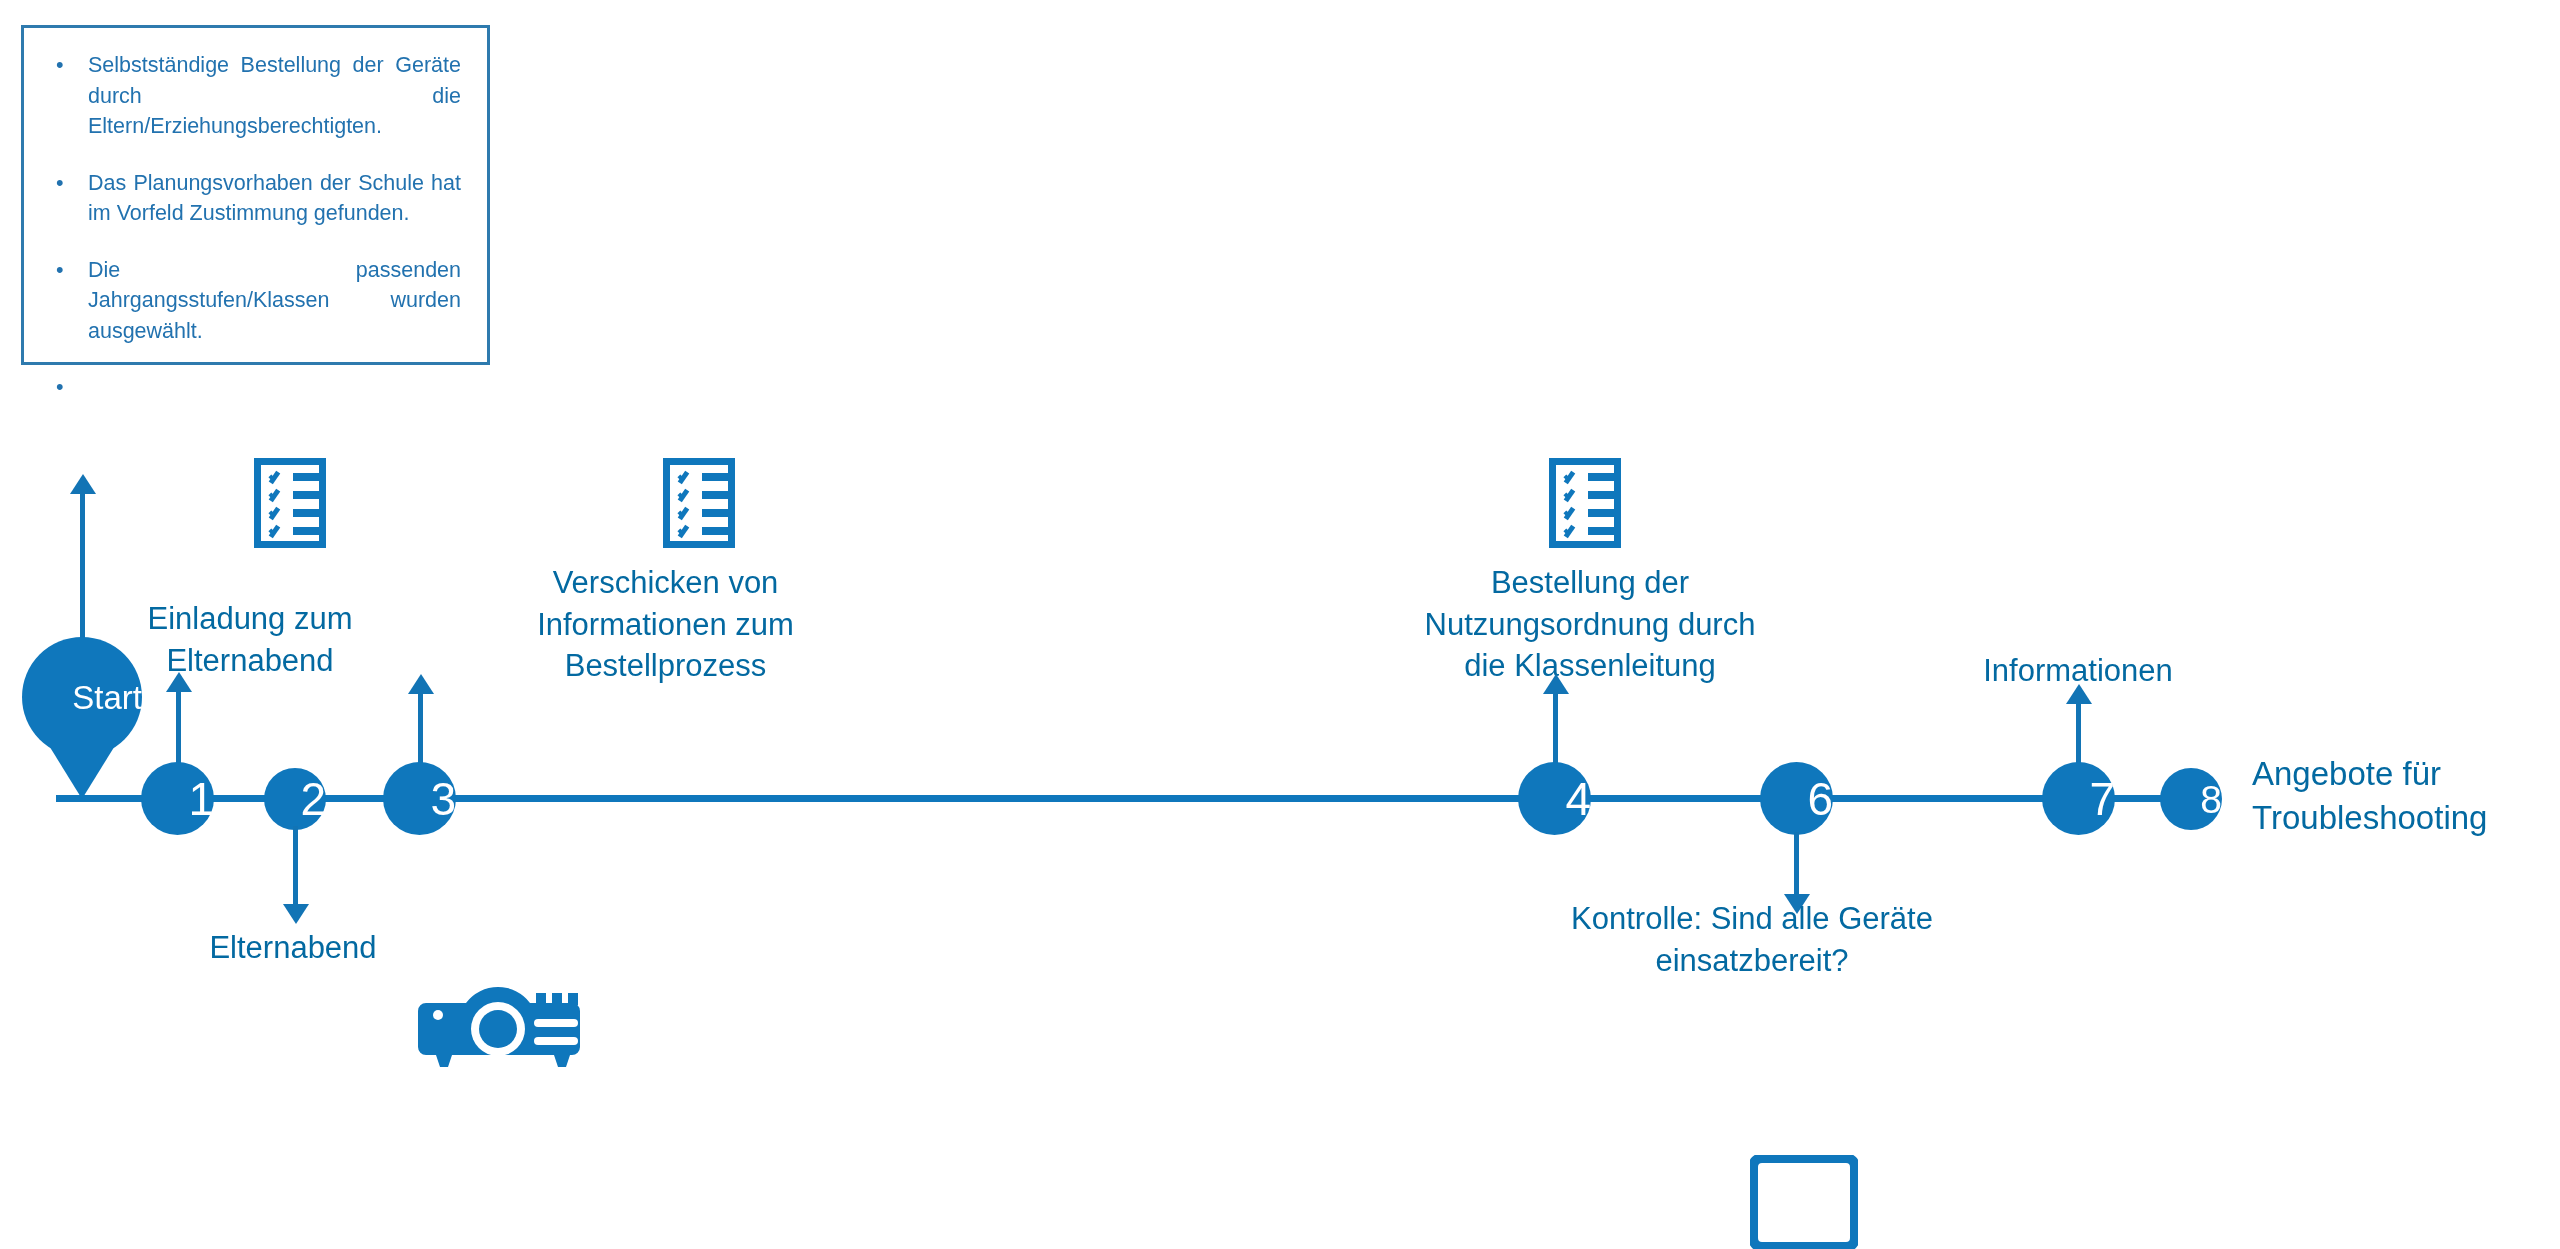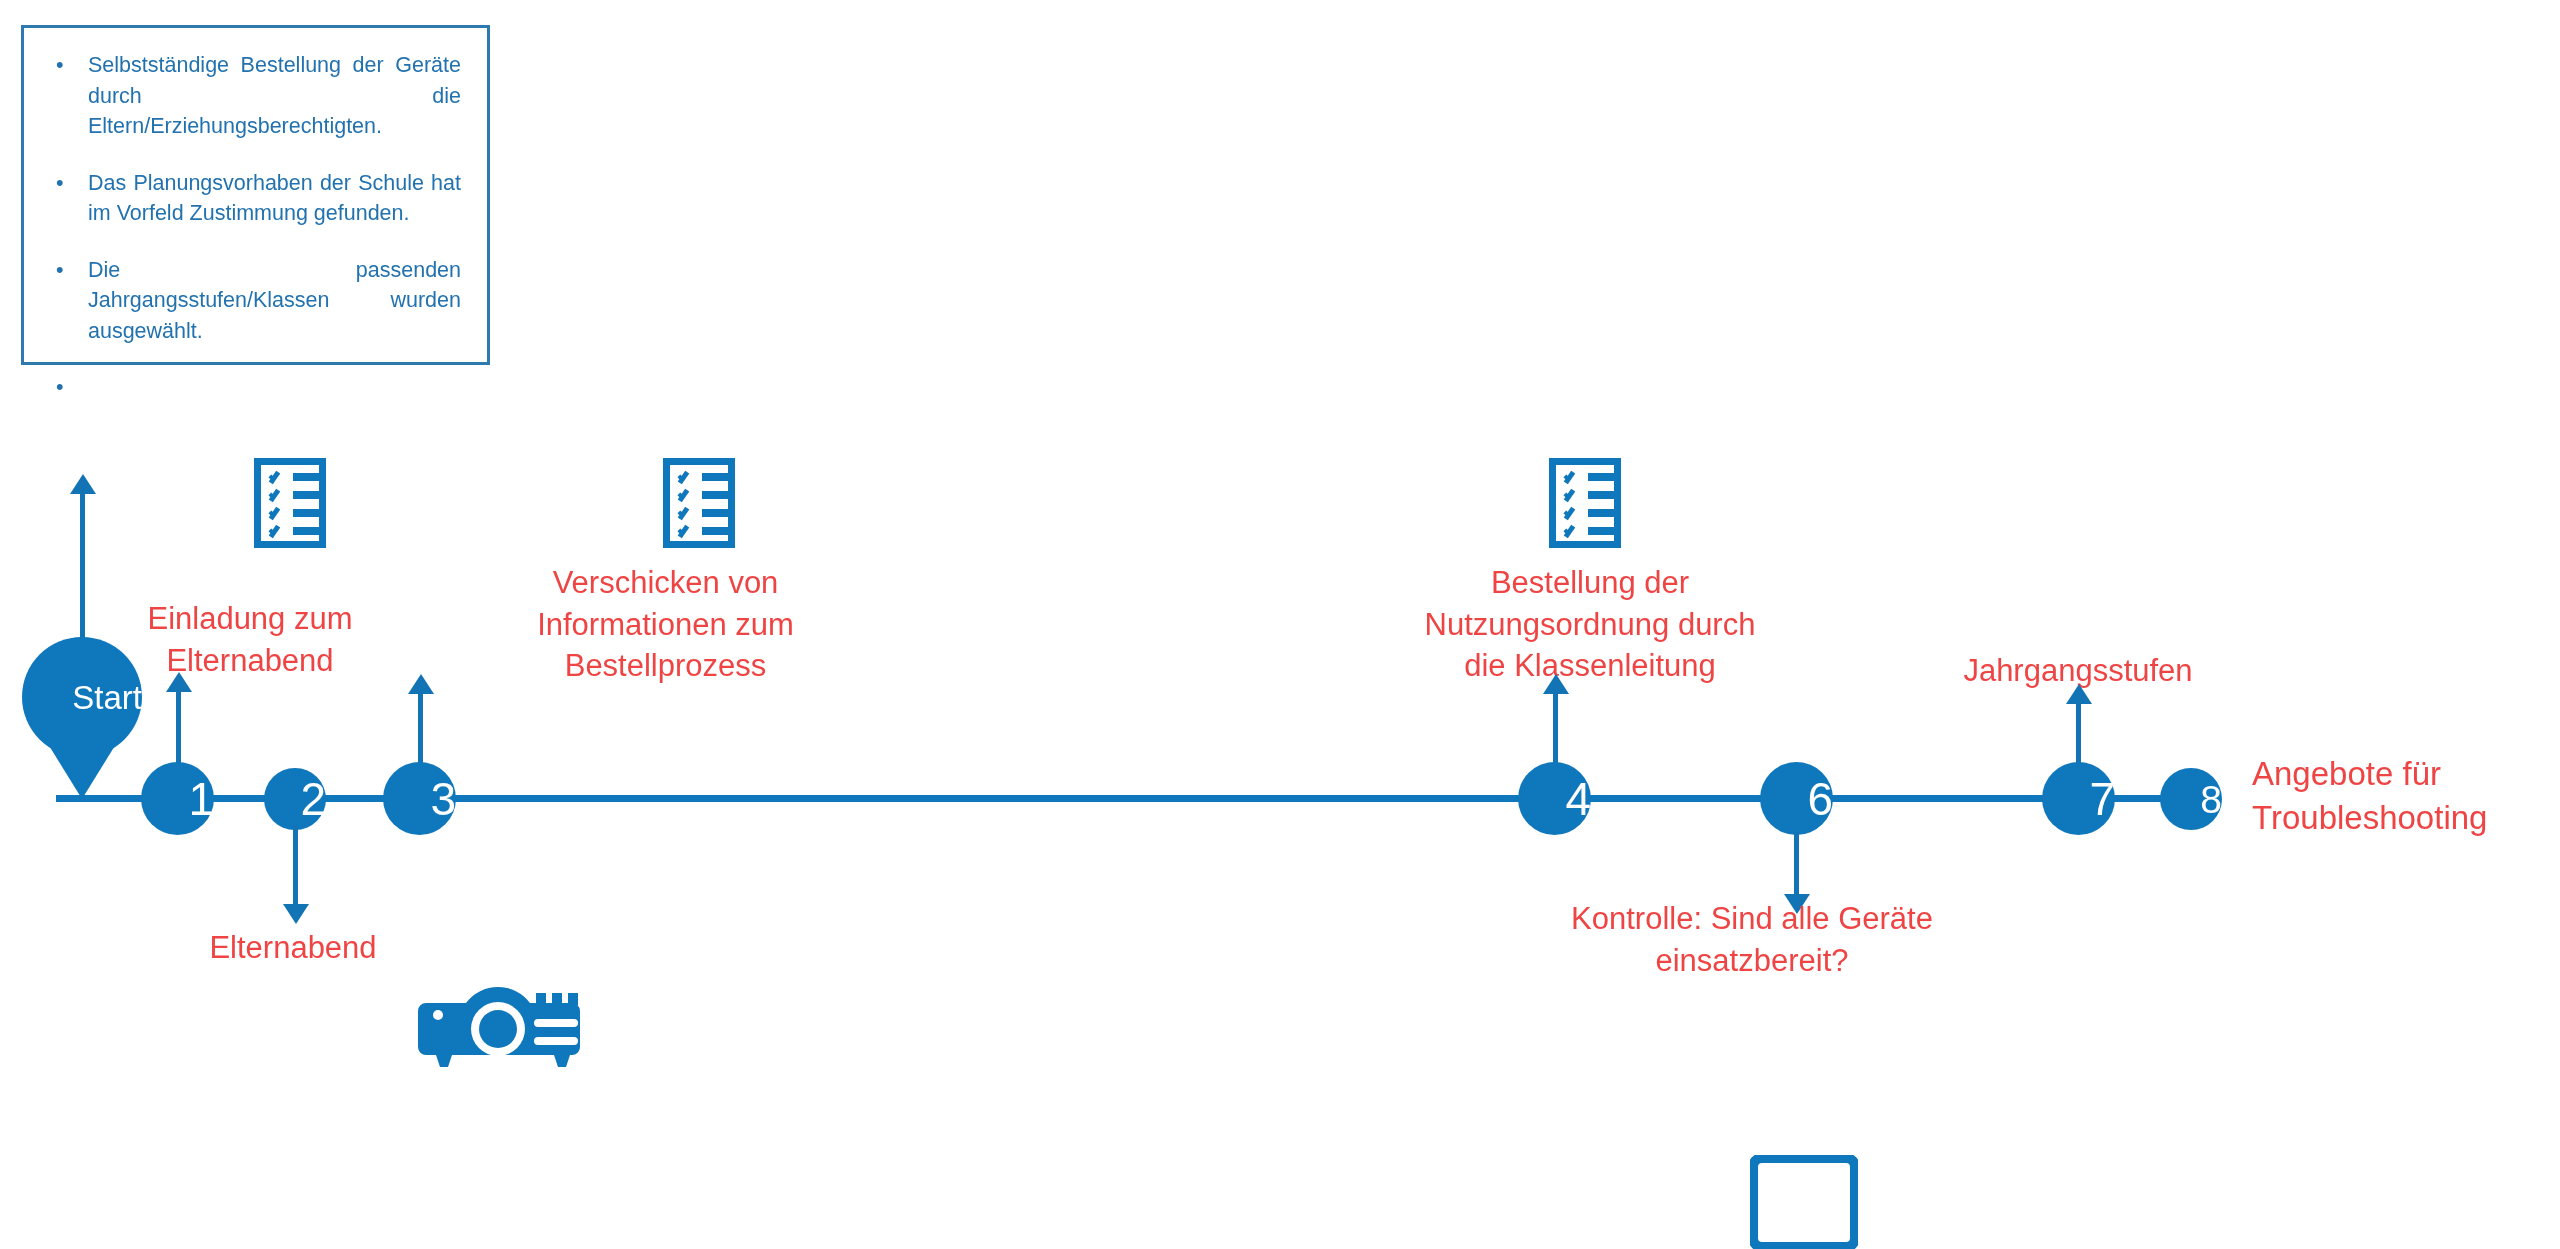--- a/index.html
+++ b/index.html
@@ -106,21 +106,21 @@
     transform: translateX(-50%);
     width: 0; height: 0;
     border-left: 13px solid transparent;
     border-right: 13px solid transparent;
     border-top: 20px solid #1274B5;
   }
 
   
   .caption {
     position: absolute;
-    color: #ef4444;
+    color: #0369a1;
     font-size: 31px;
     line-height: 1.34;
     text-align: center;
   }
 
   
   .icon-wrap { position: absolute; }
   .checklist {
     position: relative;
     width: 72px;
@@ -321,21 +321,21 @@
   <div class="caption" style="left:1567px; top:898px; width:370px; white-space:pre-line;">Kontrolle: Sind alle Geräte
 einsatzbereit?</div>
   <div class="icon-wrap" style="left:1750px; top:1155px;">
     <svg width="108" height="95" viewBox="0 0 108 95" xmlns="http://www.w3.org/2000/svg">
       <rect x="3" y="3" width="102" height="89" rx="9" ry="9" fill="none" stroke="#0F77BC" stroke-width="10"></rect>
       <circle cx="54" cy="12" r="2" fill="#ffffff"></circle>
       <rect x="42" y="81" width="24" height="4" rx="2" fill="#ffffff"></rect>
     </svg>
   </div>
 
-  <div class="caption" style="left:1963px; top:650px; width:230px;">Jahrgangsstufen</div>
+  <div class="caption" style="left:1963px; top:650px; width:230px;">Informationen</div>
   <div class="arrow" style="left:2076px; top:700px; height:70px;">
     <span class="head-up"></span>
   </div>
   <div class="node" style="left:2042px; top:762px; width:73px; height:73px;">
     <span>7</span>
   </div>
 
   <div class="node" style="left:2160px; top:768px; width:62px; height:62px; font-size:39px;">
     <span>8</span>
   </div>

